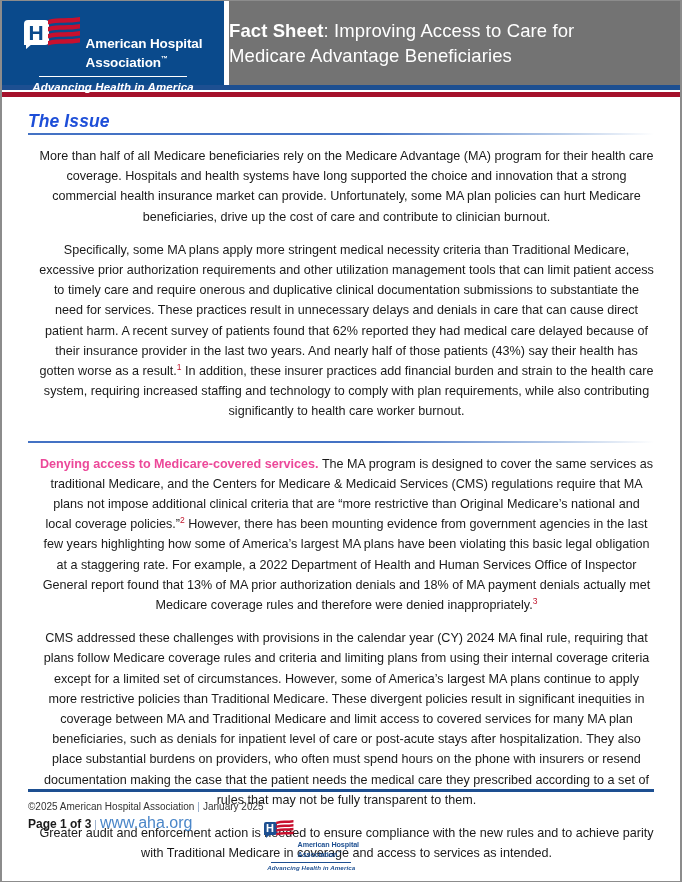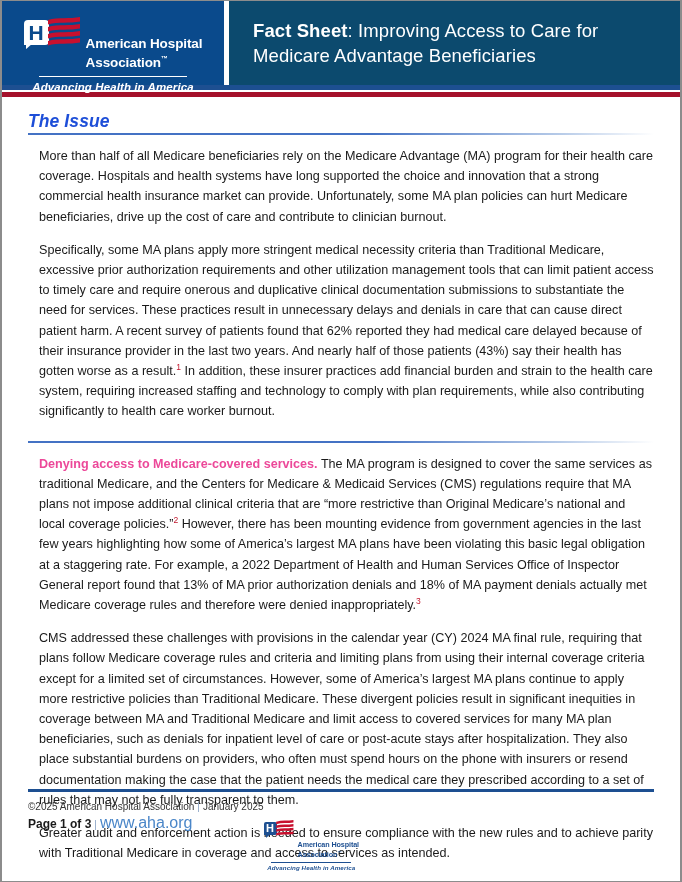--- a/index.html
+++ b/index.html
@@ -43,24 +43,23 @@
     padding-top: 2px;
     box-sizing: border-box;
   }
   .header-divider {
     width: 5px;
     background: #ffffff;
     flex: 0 0 5px;
   }
   .header-title-panel {
     flex: 1 1 auto;
-    background: #0c4a6e;
+    background: #737373;
     display: flex;
     align-items: center;
-    padding-left: 24px;
     box-sizing: border-box;
   }
   .header-title {
     color: #ffffff;
     font-size: 18.5px;
     line-height: 25px;
     letter-spacing: 0.1px;
     max-width: 420px;
   }
   .header-title b { font-weight: bold; }
@@ -174,21 +173,21 @@
   .section-rule {
     height: 2px;
     background: linear-gradient(to right, #4472c4 0%, #4472c4 55%, #b7cbe8 85%, #ffffff 100%);
     margin-bottom: 11px;
   }
   p.body {
     margin: 0 0 13px 11px;
     font-size: 12.6px;
     line-height: 20.2px;
     color: #1a1a1a;
-    text-align: left;
+    text-align: center;
   }
   p.body:last-child { margin-bottom: 0; }
   .lead-red {
     color: #ec4899;
     font-weight: bold;
   }
   sup.fn {
     color: #c0162c;
     font-size: 8.5px;
     vertical-align: super;

